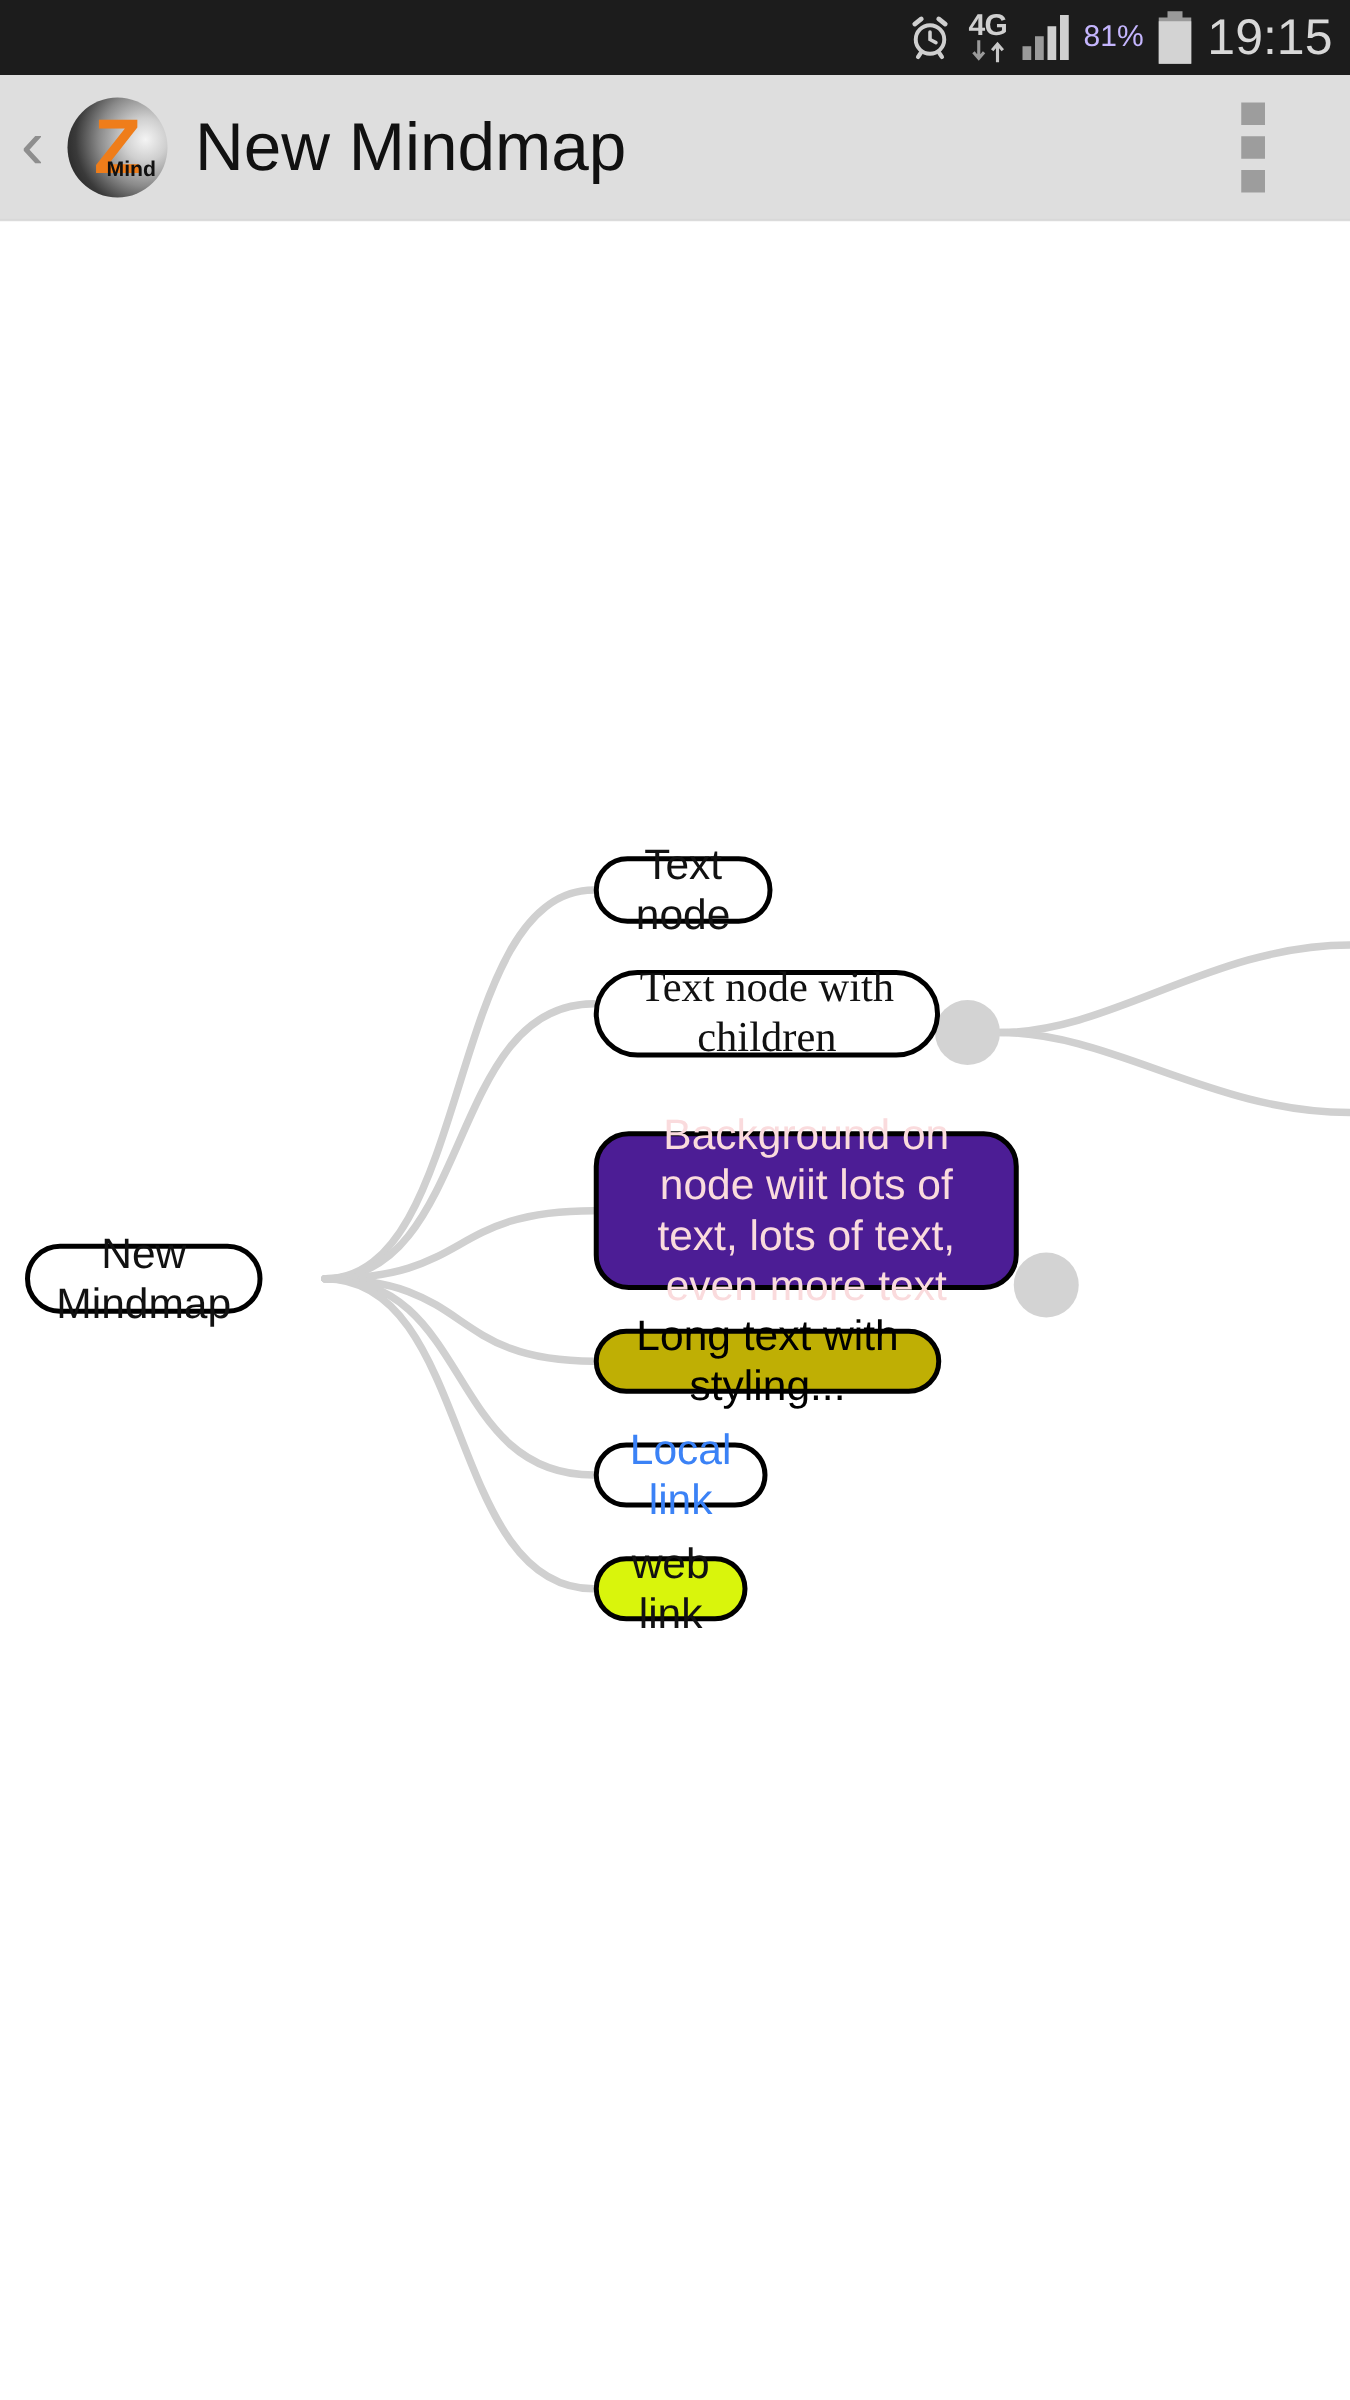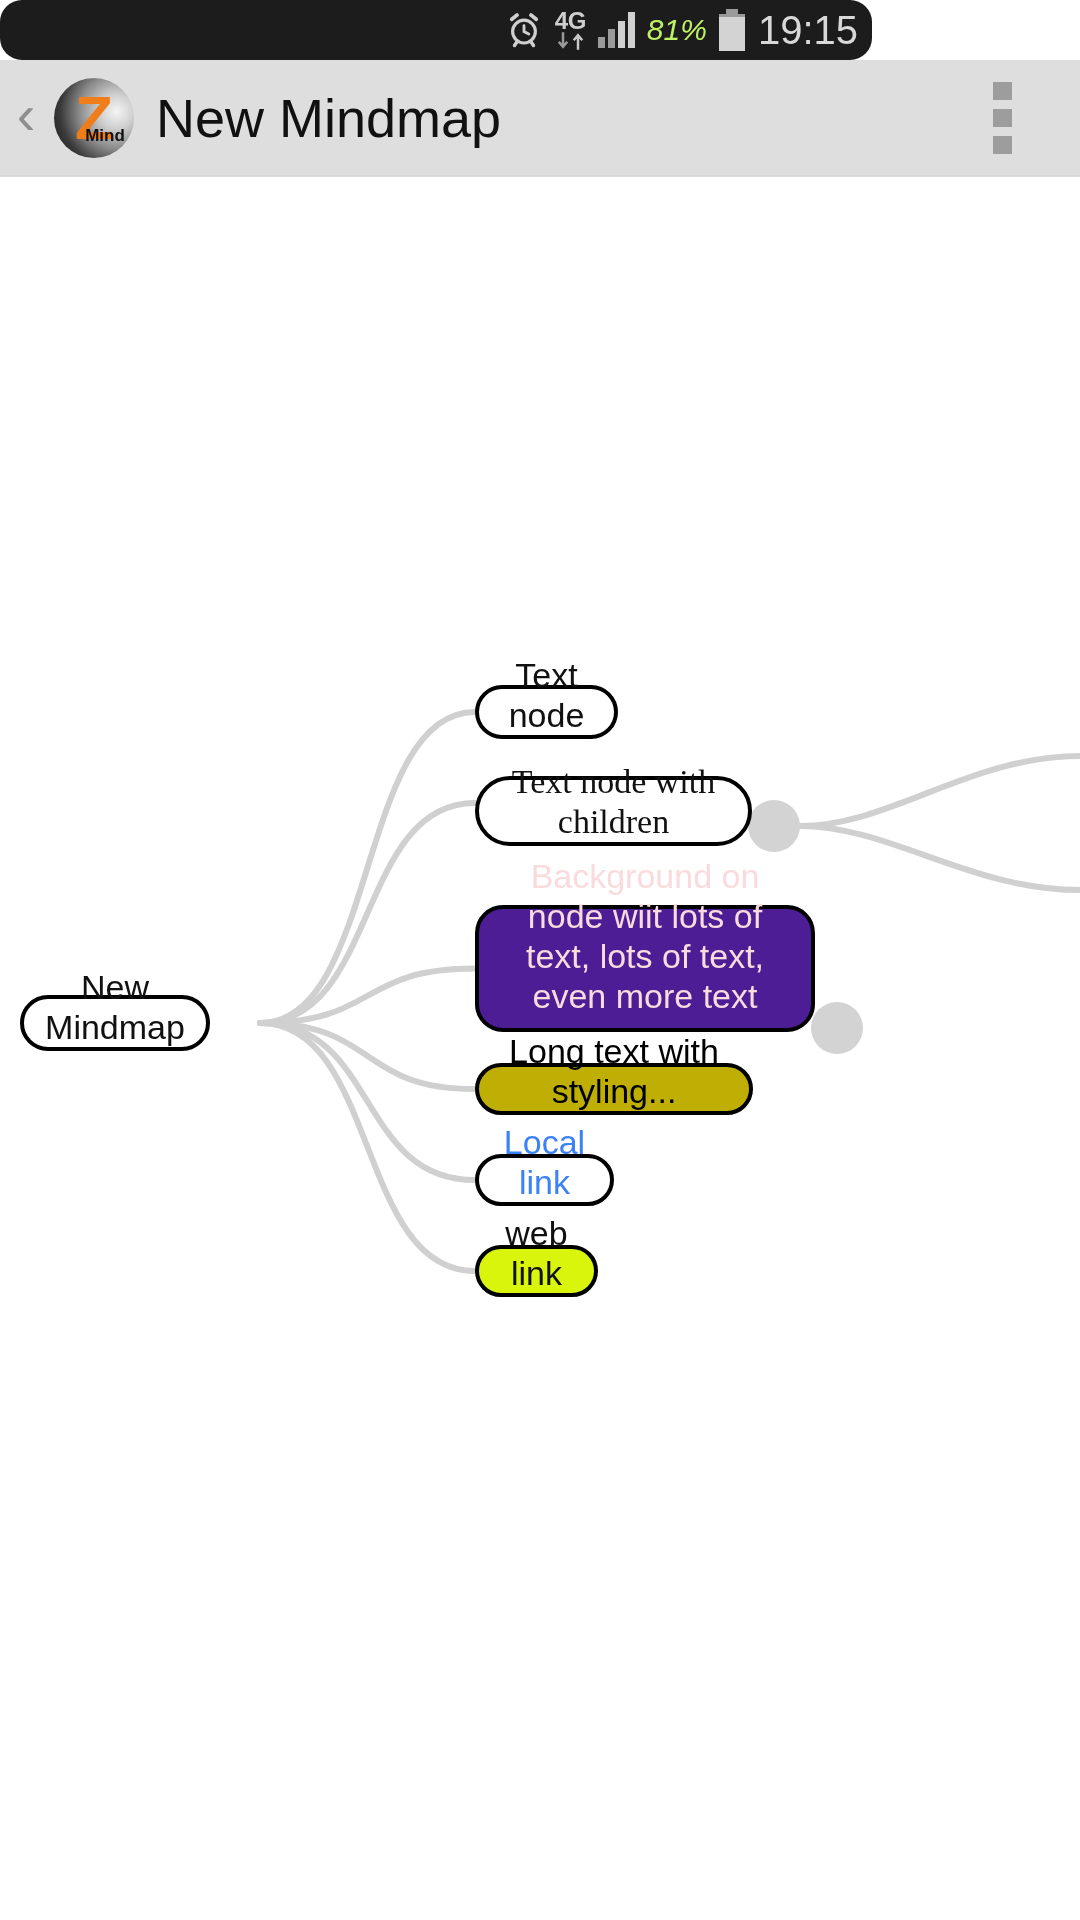--- a/index.html
+++ b/index.html
@@ -6,36 +6,36 @@
   html, body {
     width:1080px; height:1920px;
     background:#ffffff;
     font-family:"Liberation Sans", sans-serif;
     overflow:hidden;
   }
   #app { position:relative; width:1080px; height:1920px; background:#fff; }
 
   
   .status-bar{
-    position:absolute; left:0; top:0; width:872px; height:60px;
+    position:absolute; left:0; top:0; width:1080px; height:60px;
     background:#1c1c1c; display:flex; align-items:center;
-    justify-content:flex-end; padding-right:14px; gap:12px;border-radius:22px;
+    justify-content:flex-end; padding-right:14px; gap:12px;
   }
   .sb-icon{ display:flex; align-items:center; justify-content:center; }
   .alarm-icon svg{ display:block; }
   .net-block{ display:flex; flex-direction:column; align-items:center; justify-content:center; line-height:1; }
   .net-label{ color:#cfcfcf; font-size:24px; font-weight:bold; letter-spacing:-0.5px; }
   .net-arrows{ display:flex; gap:1px; margin-top:-2px; }
   .signal-bars{ display:flex; align-items:flex-end; gap:3px; height:36px; }
   .signal-bars i{ display:block; width:7px; background:#9a9a9a; }
   .signal-bars i:nth-child(1){ height:11px; }
   .signal-bars i:nth-child(2){ height:19px; }
   .signal-bars i:nth-child(3){ height:27px; background:#d0d0d0; }
   .signal-bars i:nth-child(4){ height:36px; background:#d0d0d0; }
-  .batt-pct{ color:#bef264; font-size:30px;font-style:italic; }
+  .batt-pct{ color:#c4b5fd; font-size:24px; }
   .battery{ position:relative; width:26px; height:42px; }
   .battery .cap{ position:absolute; left:7px; top:0; width:12px; height:6px; background:#9a9a9a; }
   .battery .body{ position:absolute; left:0; top:5px; width:26px; height:37px; background:#9a9a9a; }
   .battery .fill{ position:absolute; left:0; top:8px; width:26px; height:34px; background:#d3d3d3; }
   .clock{ color:#d8d8d8; font-size:40px; letter-spacing:0px; margin-left:1px; }
 
   
   .app-bar{
     position:absolute; left:0; top:60px; width:1080px; height:115px;
     background:#dedede; display:flex; align-items:center;
@@ -70,21 +70,21 @@
     display:flex; flex-direction:column; align-items:center; justify-content:center; gap:9px;
     padding:0 14px;
   }
   .overflow-menu span{ display:block; width:19px; height:18px; background:#9d9d9d; }
 
   
   .canvas{ position:absolute; left:0; top:177px; width:1080px; height:1743px; background:#fff; }
   #edges{ position:absolute; left:0; top:0; width:1080px; height:1743px; }
 
   .node{
-    position:absolute; display:flex; align-items:flex-end; justify-content:center;
+    position:absolute; display:flex; align-items:center; justify-content:center;
     border:4px solid #000; background:#fff; color:#111;
     font-size:34px; text-align:center; line-height:1.18;
     border-radius:40px; padding:0 22px;
   }
   .node.multiline{ border-radius:28px; padding:12px 22px; }
   .handle{
     position:absolute; width:52px; height:52px; border-radius:50%;
     background:#d3d3d3;
   }
 </style>

